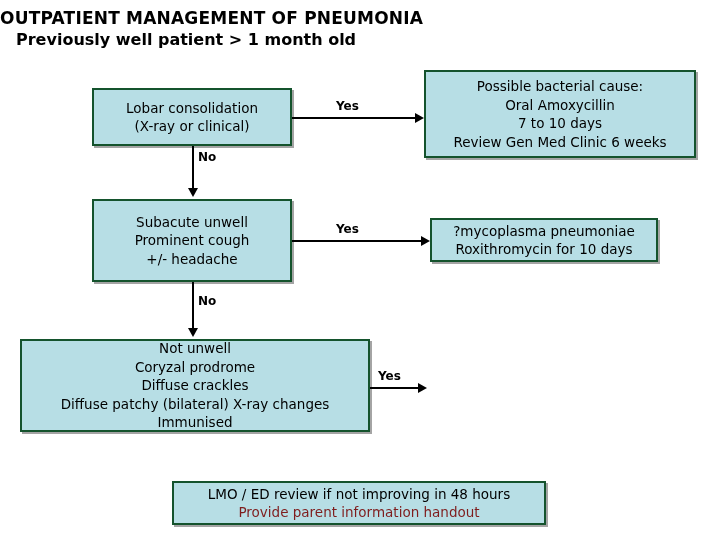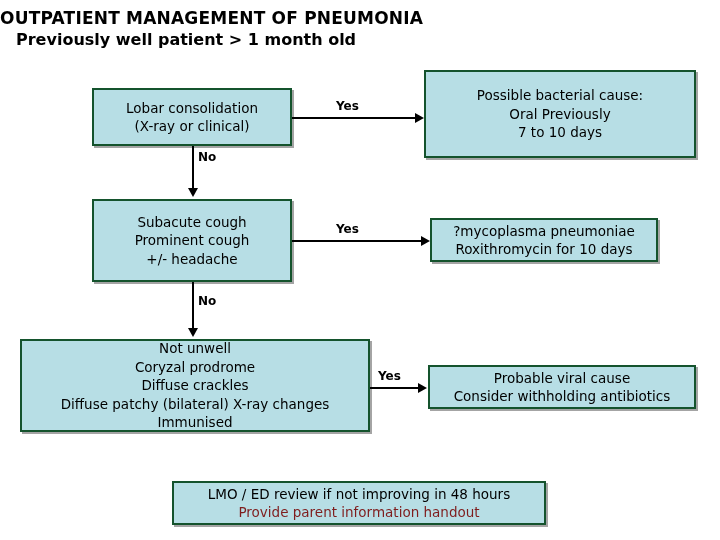--- a/index.html
+++ b/index.html
@@ -115,30 +115,31 @@
     <span class="ln">Lobar consolidation</span>
     <span class="ln">(X-ray or clinical)</span>
   </div>
 
   <div class="hline" style="left:292px; top:117px; width:125px;"></div>
   <div class="arrow-right" style="left:415px; top:113px;"></div>
   <div class="edge-label" style="left:336px; top:99px;">Yes</div>
 
   <div class="node" style="left:424px; top:70px; width:272px; height:88px;">
     <span class="ln">Possible bacterial cause:</span>
-    <span class="ln">Oral Previously</span>
+    <span class="ln">Oral Amoxycillin</span>
     <span class="ln">7 to 10 days</span>
+    <span class="ln">Review Gen Med Clinic 6 weeks</span>
   </div>
 
   <div class="vline" style="left:192px; top:146px; height:44px;"></div>
   <div class="arrow-down" style="left:188px; top:188px;"></div>
   <div class="edge-label" style="left:198px; top:150px;">No</div>
 
   <div class="node rounded" style="left:92px; top:199px; width:200px; height:83px;">
-    <span class="ln">Subacute cough</span>
+    <span class="ln">Subacute unwell</span>
     <span class="ln">Prominent cough</span>
     <span class="ln">+/- headache</span>
   </div>
 
   <div class="hline" style="left:292px; top:240px; width:131px;"></div>
   <div class="arrow-right" style="left:421px; top:236px;"></div>
   <div class="edge-label" style="left:336px; top:222px;">Yes</div>
 
   <div class="node" style="left:430px; top:218px; width:228px; height:44px;">
     <span class="ln">?mycoplasma pneumoniae</span>
@@ -154,23 +155,19 @@
     <span class="ln">Coryzal prodrome</span>
     <span class="ln">Diffuse crackles</span>
     <span class="ln">Diffuse patchy (bilateral) X-ray changes</span>
     <span class="ln">Immunised</span>
   </div>
 
   <div class="hline" style="left:370px; top:387px; width:50px;"></div>
   <div class="arrow-right" style="left:418px; top:383px;"></div>
   <div class="edge-label" style="left:378px; top:369px;">Yes</div>
 
-  <div class="node" style="left:428px; top:365px; width:268px; height:44px;">
-    <span class="ln">Probable viral cause</span>
-    <span class="ln">Consider withholding antibiotics</span>
-  </div>
 
   <div class="node" style="left:172px; top:481px; width:374px; height:44px;">
     <span class="ln">LMO / ED review if not improving in 48 hours</span>
     <span class="ln blue">Provide parent information handout</span>
   </div>
 
 </div>
 
 </body></html>

